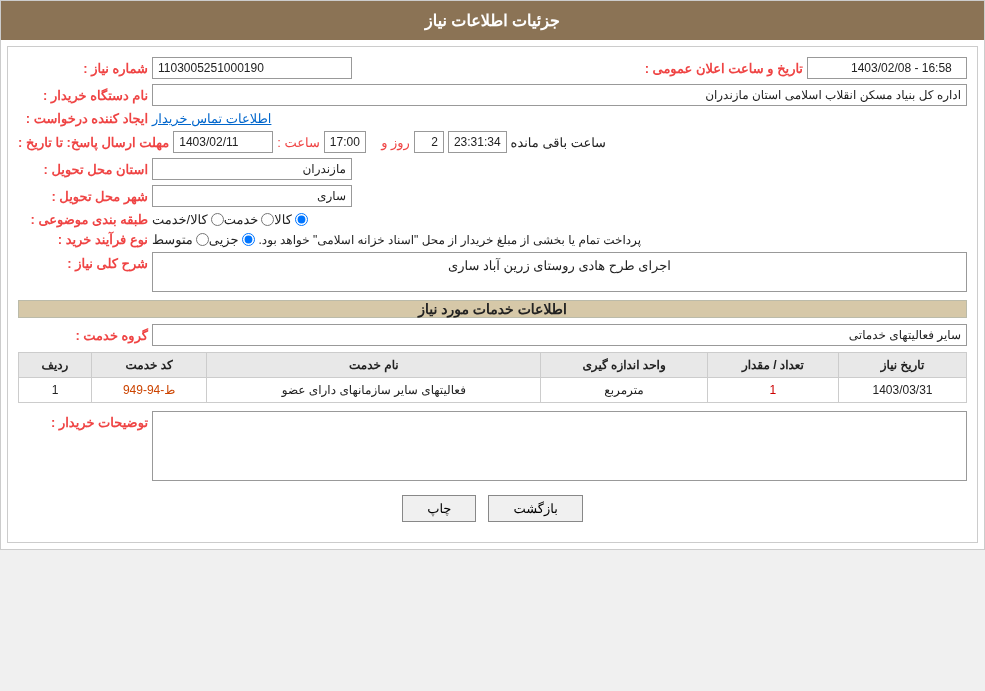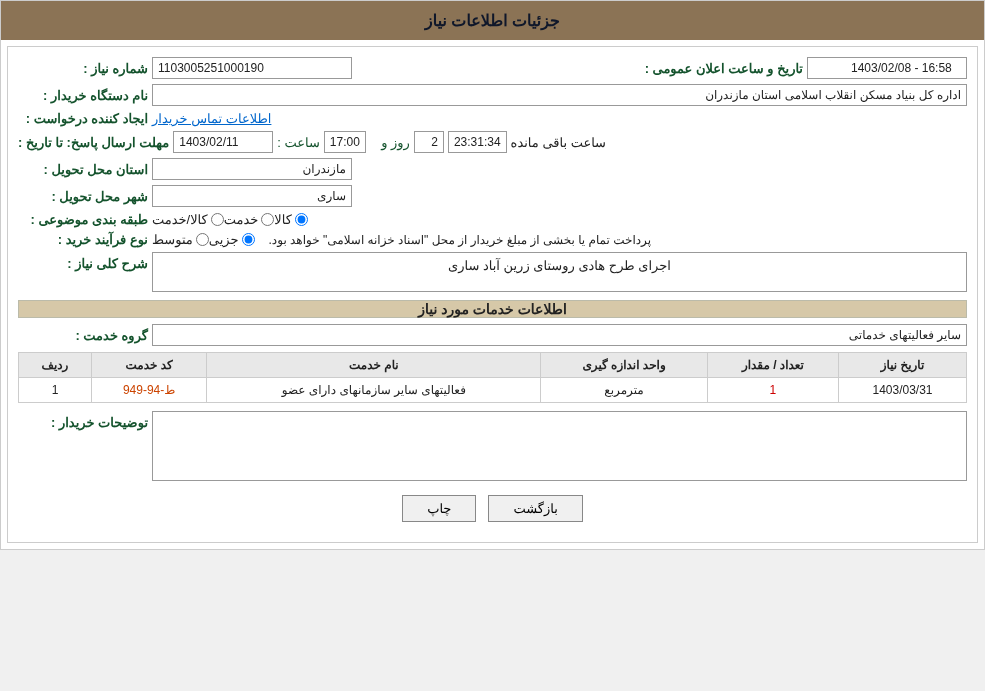--- a/index.html
+++ b/index.html
@@ -11,21 +11,21 @@
       color: #222;
     }
     .page-wrapper {
       max-width: 985px;
       margin: 0 auto;
       background: #fff;
       border: 1px solid #ccc;
     }
     .header-bar {
       background: #8b7355;
-      color: #0f172a;
+      color: #ffffff;
       text-align: center;
       padding: 10px 0;
       font-size: 16px;
       font-weight: bold;
     }
     .section-title {
       background: #d6c8a8;
       text-align: center;
       font-weight: bold;
       padding: 0;
@@ -54,21 +54,21 @@
       flex-direction: row-reverse;
       align-items: center;
       gap: 4px;
       margin-bottom: 5px;
     }
     .field-label {
       font-weight: bold;
       text-align: right;
       white-space: nowrap;
       min-width: 130px;
-      color: #14532d;
+      color: #ef4444;
     }
     .textarea-field {
       border: 1px solid #999;
       background: #fff;
       width: 100%;
       height: 70px;
       resize: none;
       font-size: 12px;
       font-family: Tahoma, Arial, sans-serif;
       direction: rtl;
@@ -198,21 +198,21 @@
       <div class="radio-row">
         <div class="radio-item">
           <span>متوسط</span>
           <input type="radio" name="farayand" style="">
         </div>
         <div class="radio-item">
           <span>جزیی</span>
           <input type="radio" name="farayand" checked="" style="">
         </div>
       </div>
-      <span style="margin-right:8px; font-size:12px;margin-left:10px;">پرداخت تمام یا بخشی از مبلغ خریدار از محل "اسناد خزانه اسلامی" خواهد بود.</span>
+      <span style="margin-right:8px; font-size:12px;">پرداخت تمام یا بخشی از مبلغ خریدار از محل "اسناد خزانه اسلامی" خواهد بود.</span>
     </div>
 
     <div class="field-row" style="align-items: flex-start;">
       <span class="field-label" style="margin-top:4px;">شرح کلی نیاز :</span>
       <div style="flex:1; border:1px solid #999; padding:5px; min-height:40px; background:#fff; text-align:center;">
         <span>اجرای طرح هادی روستای زرین آباد ساری</span>
       </div>
     </div>
 
     <div class="section-title">اطلاعات خدمات مورد نیاز</div>

